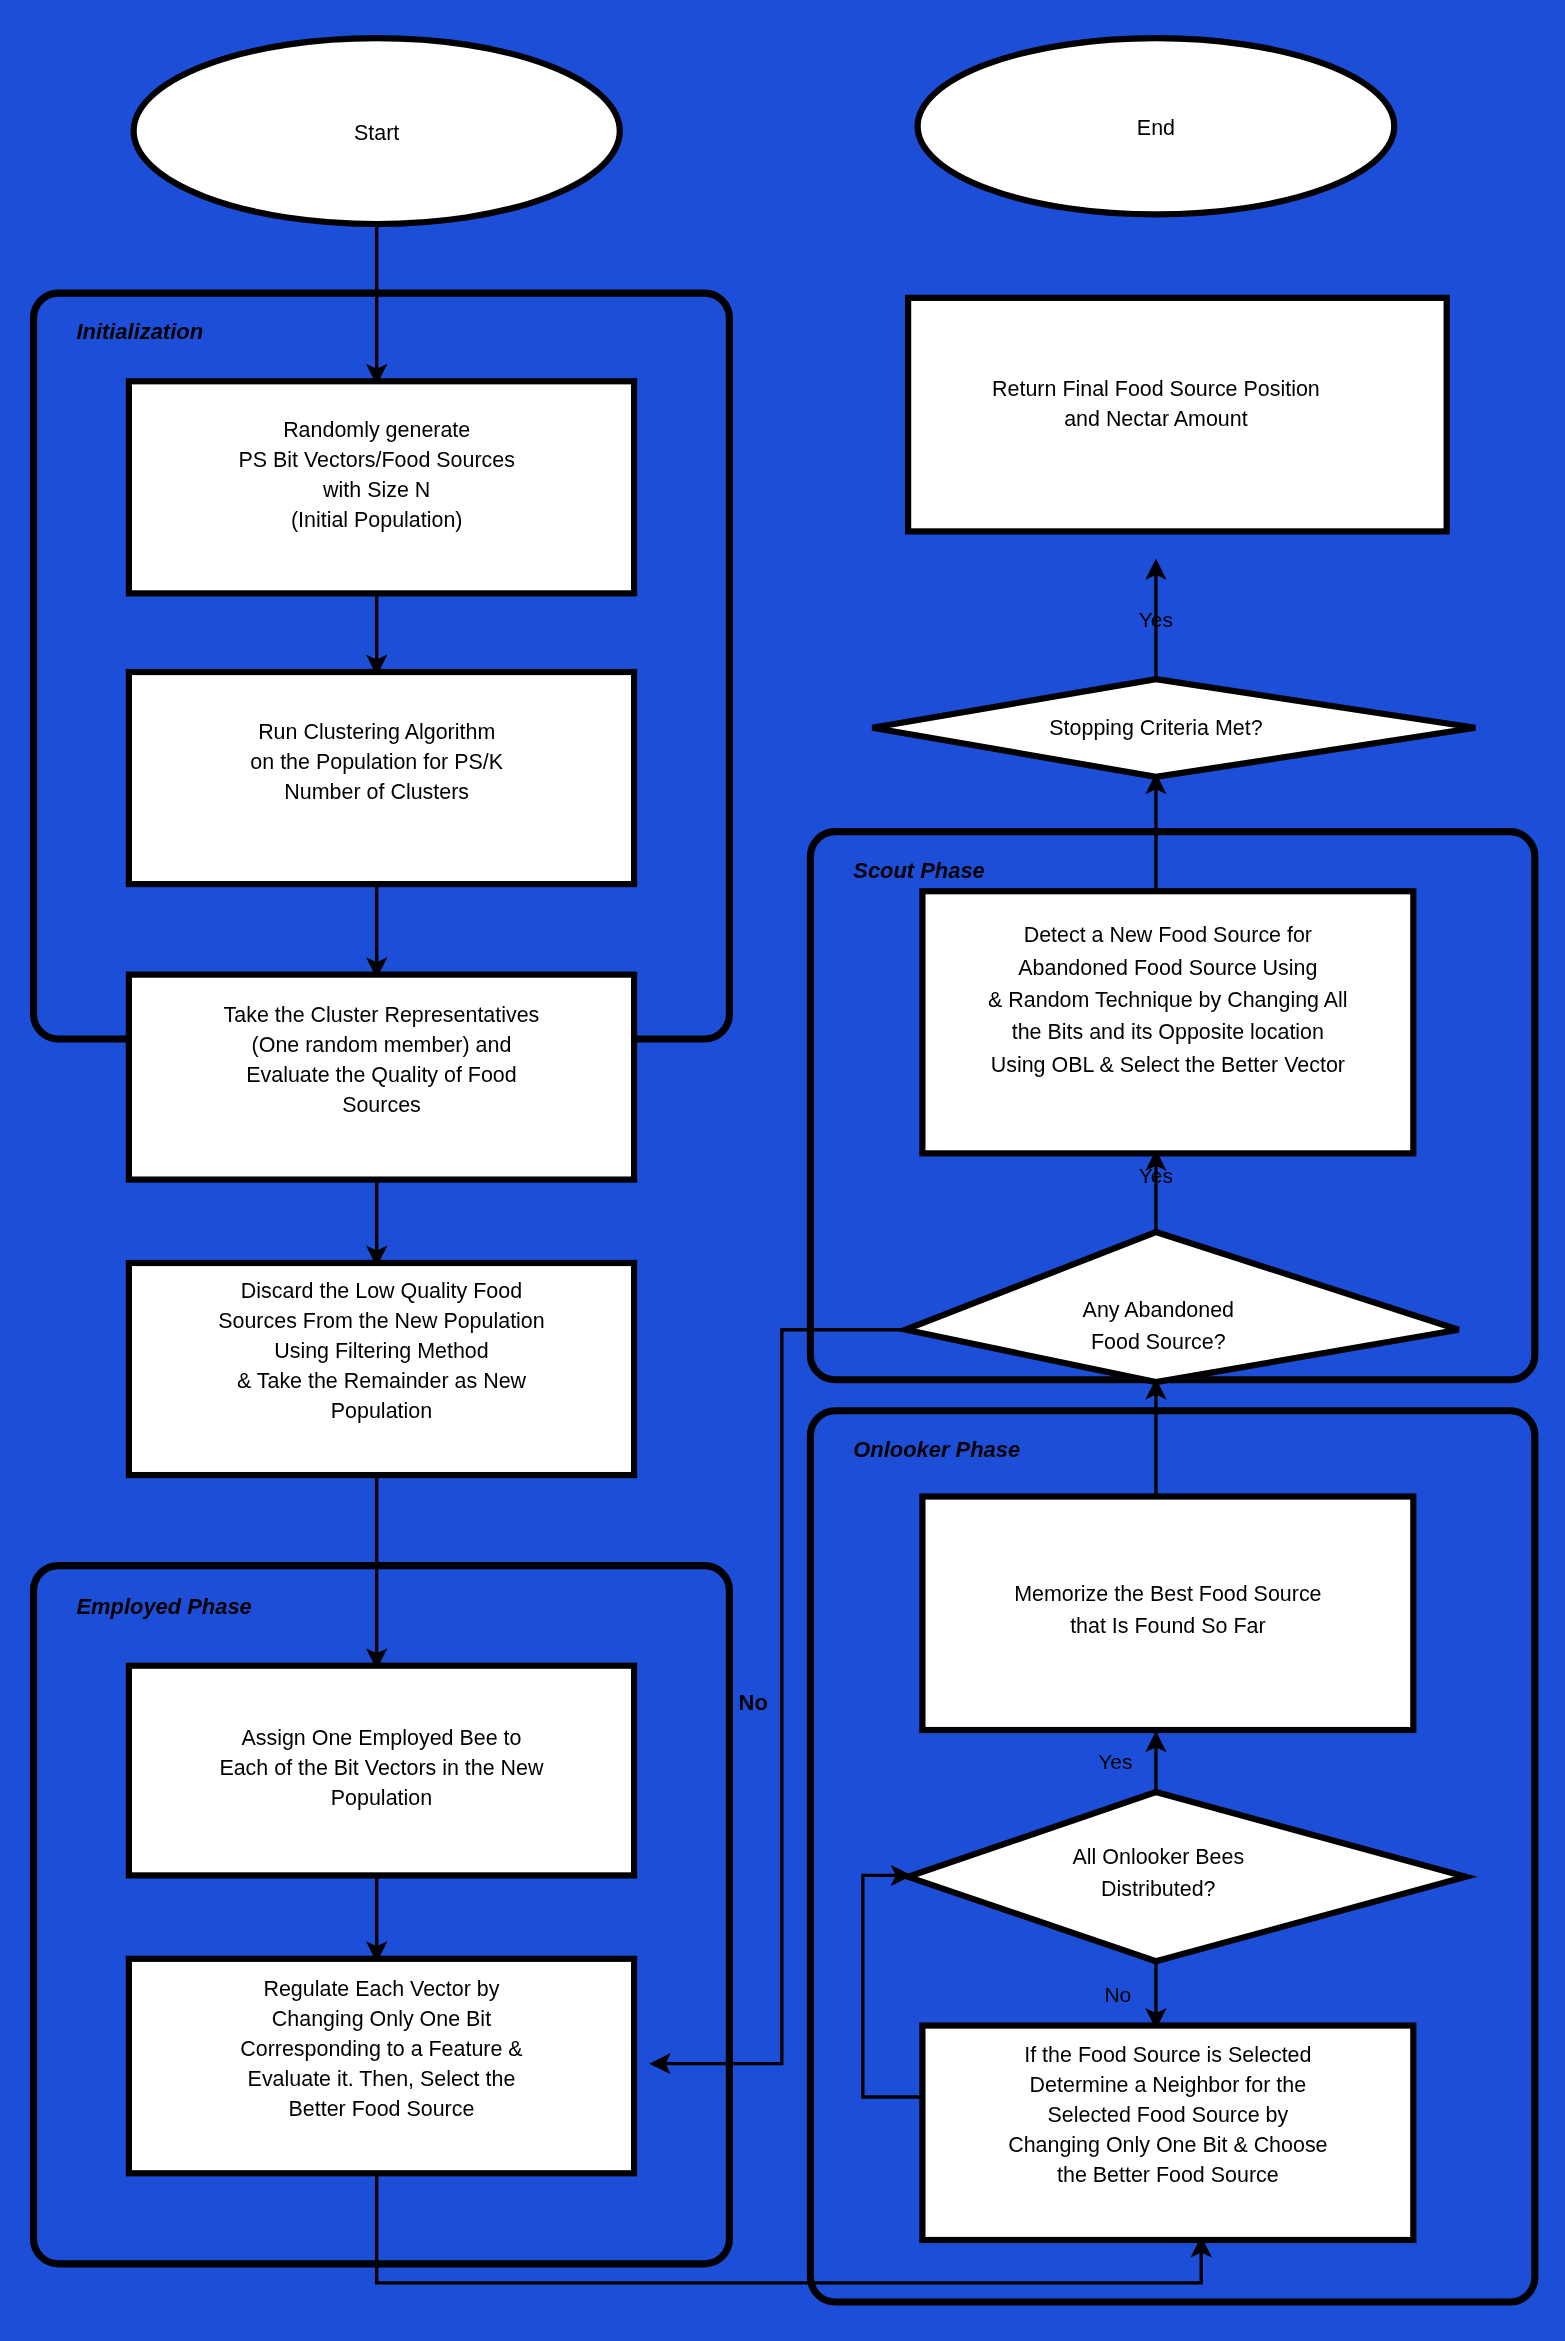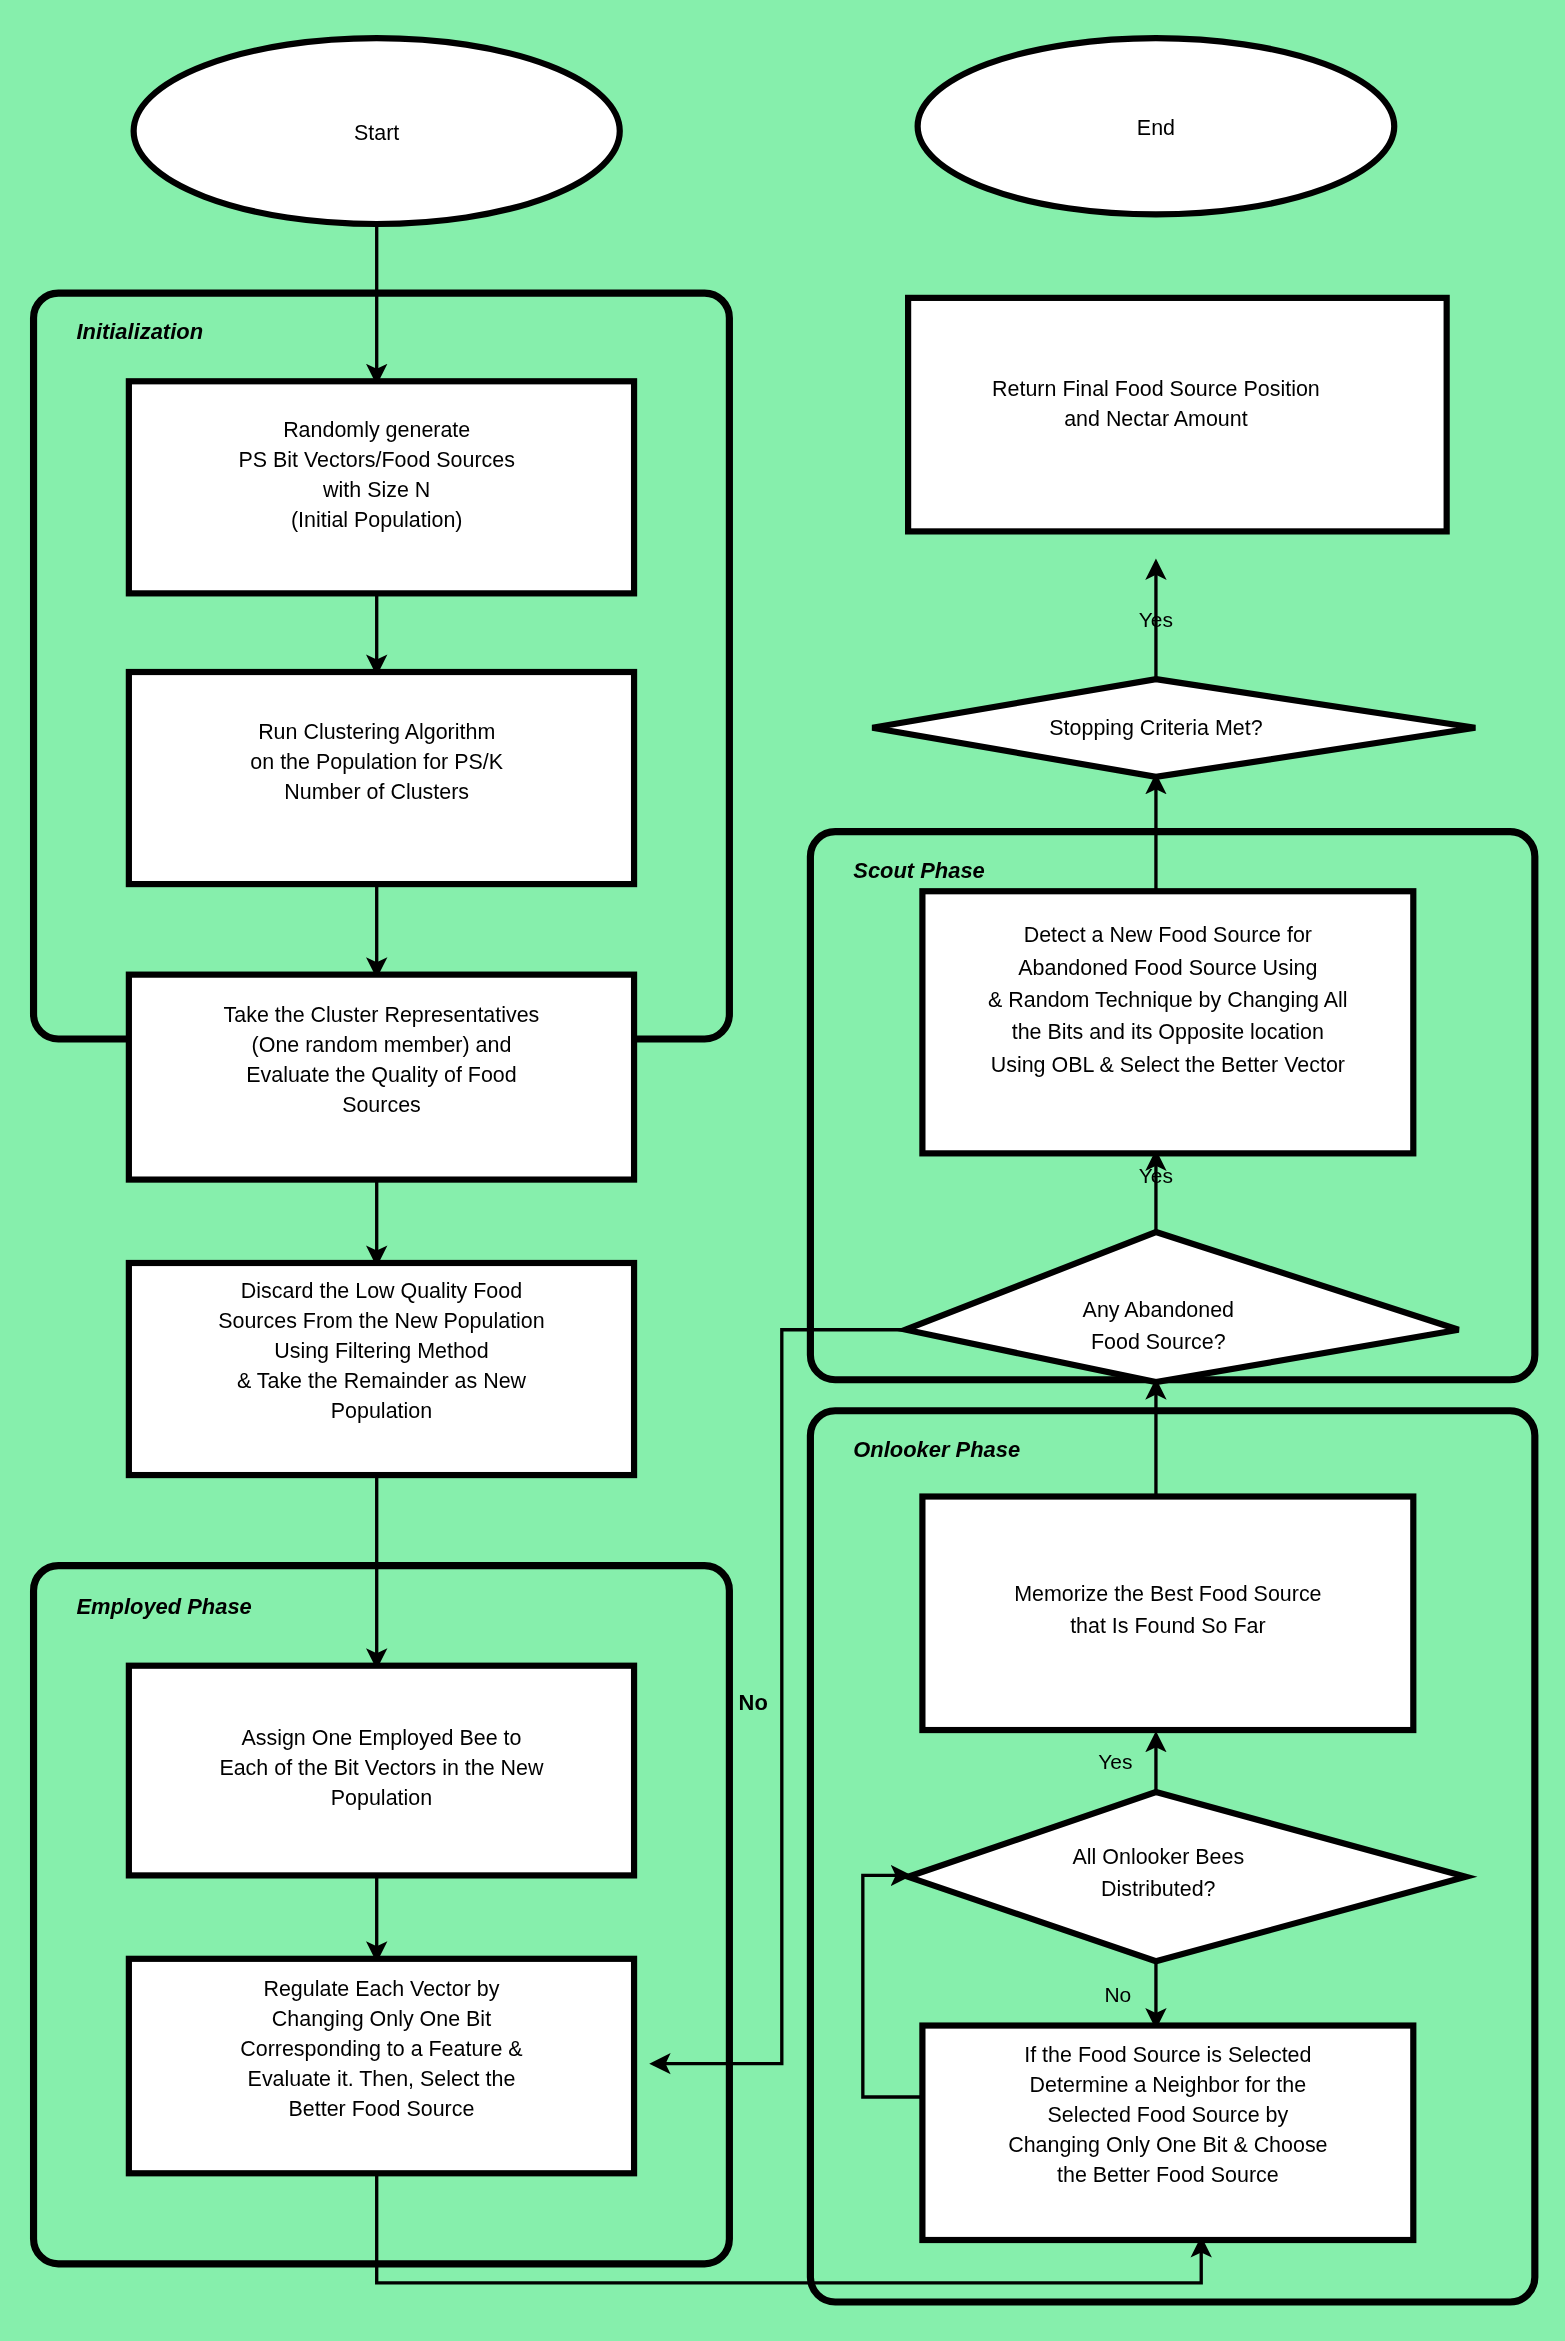--- a/index.html
+++ b/index.html
@@ -5,21 +5,21 @@
 <style>
   html, body {
     margin: 0;
     padding: 0;
     background: #ffffff;
   }
   #flow-root {
     position: relative;
     width: 1566px;
     height: 2342px;
-    background: #86efac;
+    background: #1d4ed8;
     font-family: "Liberation Sans", sans-serif;
   }
   svg#flow-svg {
     position: absolute;
     left: 0;
     top: 0;
     width: 1566px;
     height: 2342px;
     display: block;
   }

